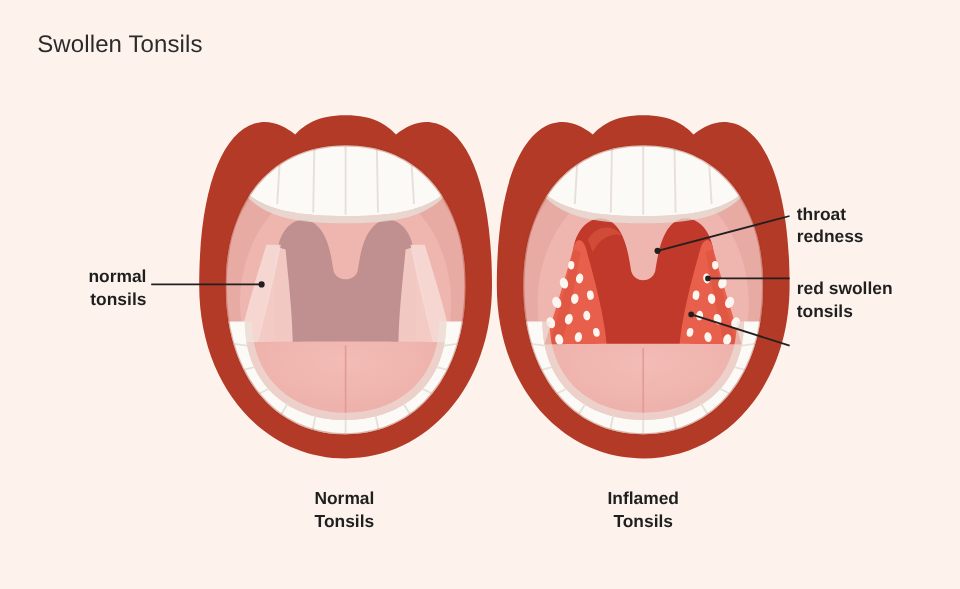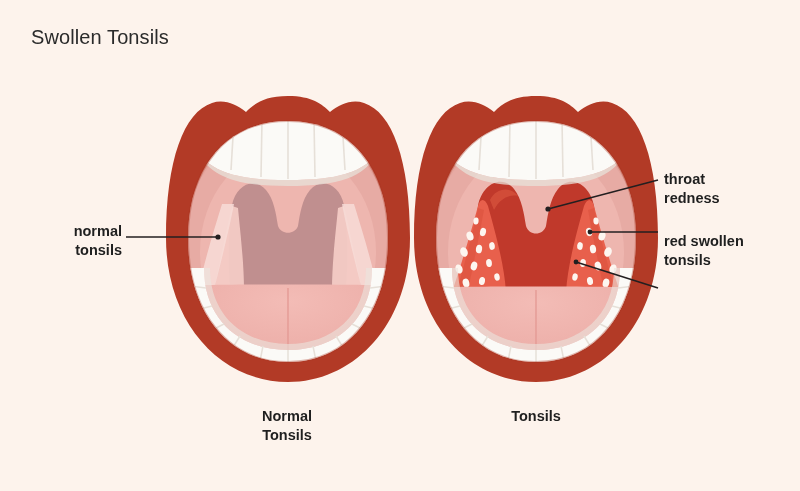--- a/index.html
+++ b/index.html
@@ -356,16 +356,17 @@
     <span>tonsils</span>
   </div>
 
 
   <div class="caption" id="caption-normal">
     <span>Normal</span>
     <span>Tonsils</span>
   </div>
 
   <div class="caption" id="caption-inflamed">
+    <span>Inflamed</span>
     <span>Tonsils</span>
   </div>
 
 </div>
 
 </body></html>

